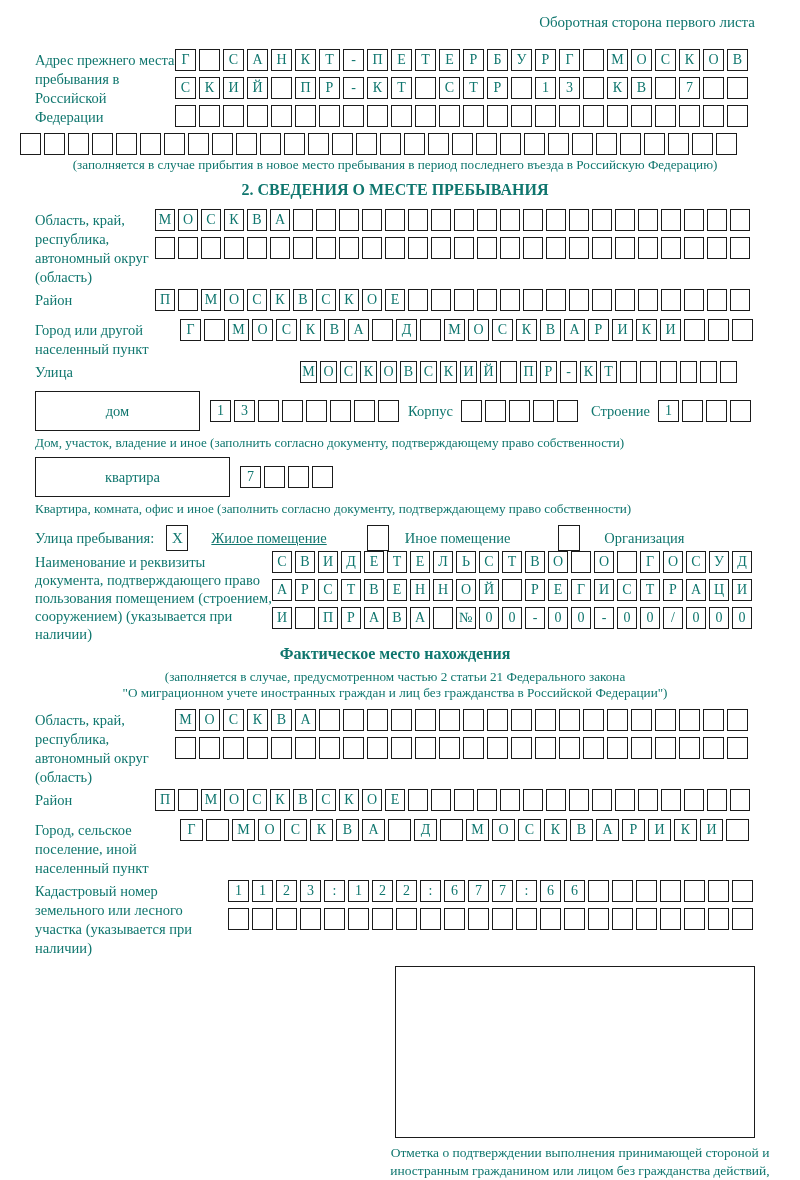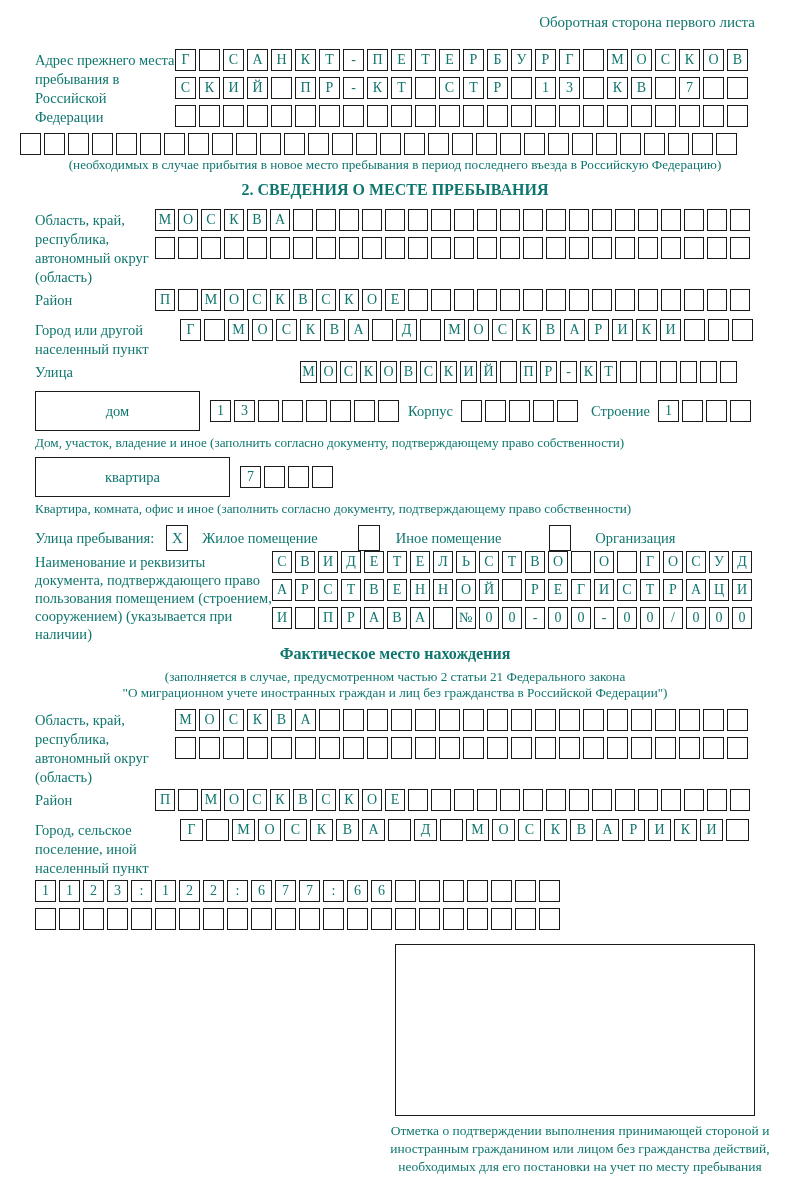--- a/index.html
+++ b/index.html
@@ -164,21 +164,21 @@
       <span class="cell"></span>
       <span class="cell"></span>
       <span class="cell"></span>
       <span class="cell"></span>
       <span class="cell"></span>
       <span class="cell"></span>
       <span class="cell"></span>
       <span class="cell"></span>
       <span class="cell"></span>
     </div>
-  <div class="caption">(необходимых в случае прибытия в новое место пребывания в период последнего въезда в Российскую Федерацию)</div>
+  <div class="caption">(заполняется в случае прибытия в новое место пребывания в период последнего въезда в Российскую Федерацию)</div>
 
   <div class="sec-title">2. СВЕДЕНИЯ О МЕСТЕ ПРЕБЫВАНИЯ</div>
 
   <div class="frow mb2">
     <div class="flabel lw120">Область, край, республика, автономный округ (область)</div>
     <div class="cellcol">
       <div class="cells w-s2reg">
           <span class="cell">М</span>
           <span class="cell">О</span>
           <span class="cell">С</span>
@@ -364,21 +364,21 @@
         <span class="cell"></span>
         <span class="cell"></span>
         <span class="cell"></span>
       </div>
   </div>
   <div class="caption" style="text-align:left;margin-bottom:8px;">Квартира, комната, офис и иное (заполнить согласно документу, подтверждающему право собственности)</div>
 
   <div class="frow" style="align-items:center;">
     <div class="inline-lbl" style="margin-right:12px;">Улица пребывания:</div>
     <div class="checkbox">X</div>
-    <div class="inline-lbl" style="margin:0 40px 0 14px;">Жилое помещение</div>
+    <div class="inline-lbl" style="margin:0 40px 0 23px;text-decoration:underline;">Жилое помещение</div>
     <div class="checkbox"></div>
     <div class="inline-lbl" style="margin:0 48px 0 16px;">Иное помещение</div>
     <div class="checkbox"></div>
     <div class="inline-lbl" style="margin:0 0 0 24px;">Организация</div>
   </div>
 
   <div class="frow mb2">
     <div class="flabel lw237 doc-label">Наименование и реквизиты документа, подтверждающего право пользования помещением (строением, сооружением) (указывается при наличии)</div>
     <div class="cellcol">
       <div class="cells w-doc">
@@ -569,20 +569,21 @@
         <span class="cell">А</span>
         <span class="cell">Р</span>
         <span class="cell">И</span>
         <span class="cell">К</span>
         <span class="cell">И</span>
         <span class="cell"></span>
       </div>
   </div>
 
   <div class="frow">
+    <div class="flabel lw193">Кадастровый номер земельного или лесного участка (указывается при наличии)</div>
     <div class="cellcol">
       <div class="cells w-cad">
           <span class="cell">1</span>
           <span class="cell">1</span>
           <span class="cell">2</span>
           <span class="cell">3</span>
           <span class="cell">:</span>
           <span class="cell">1</span>
           <span class="cell">2</span>
           <span class="cell">2</span>

